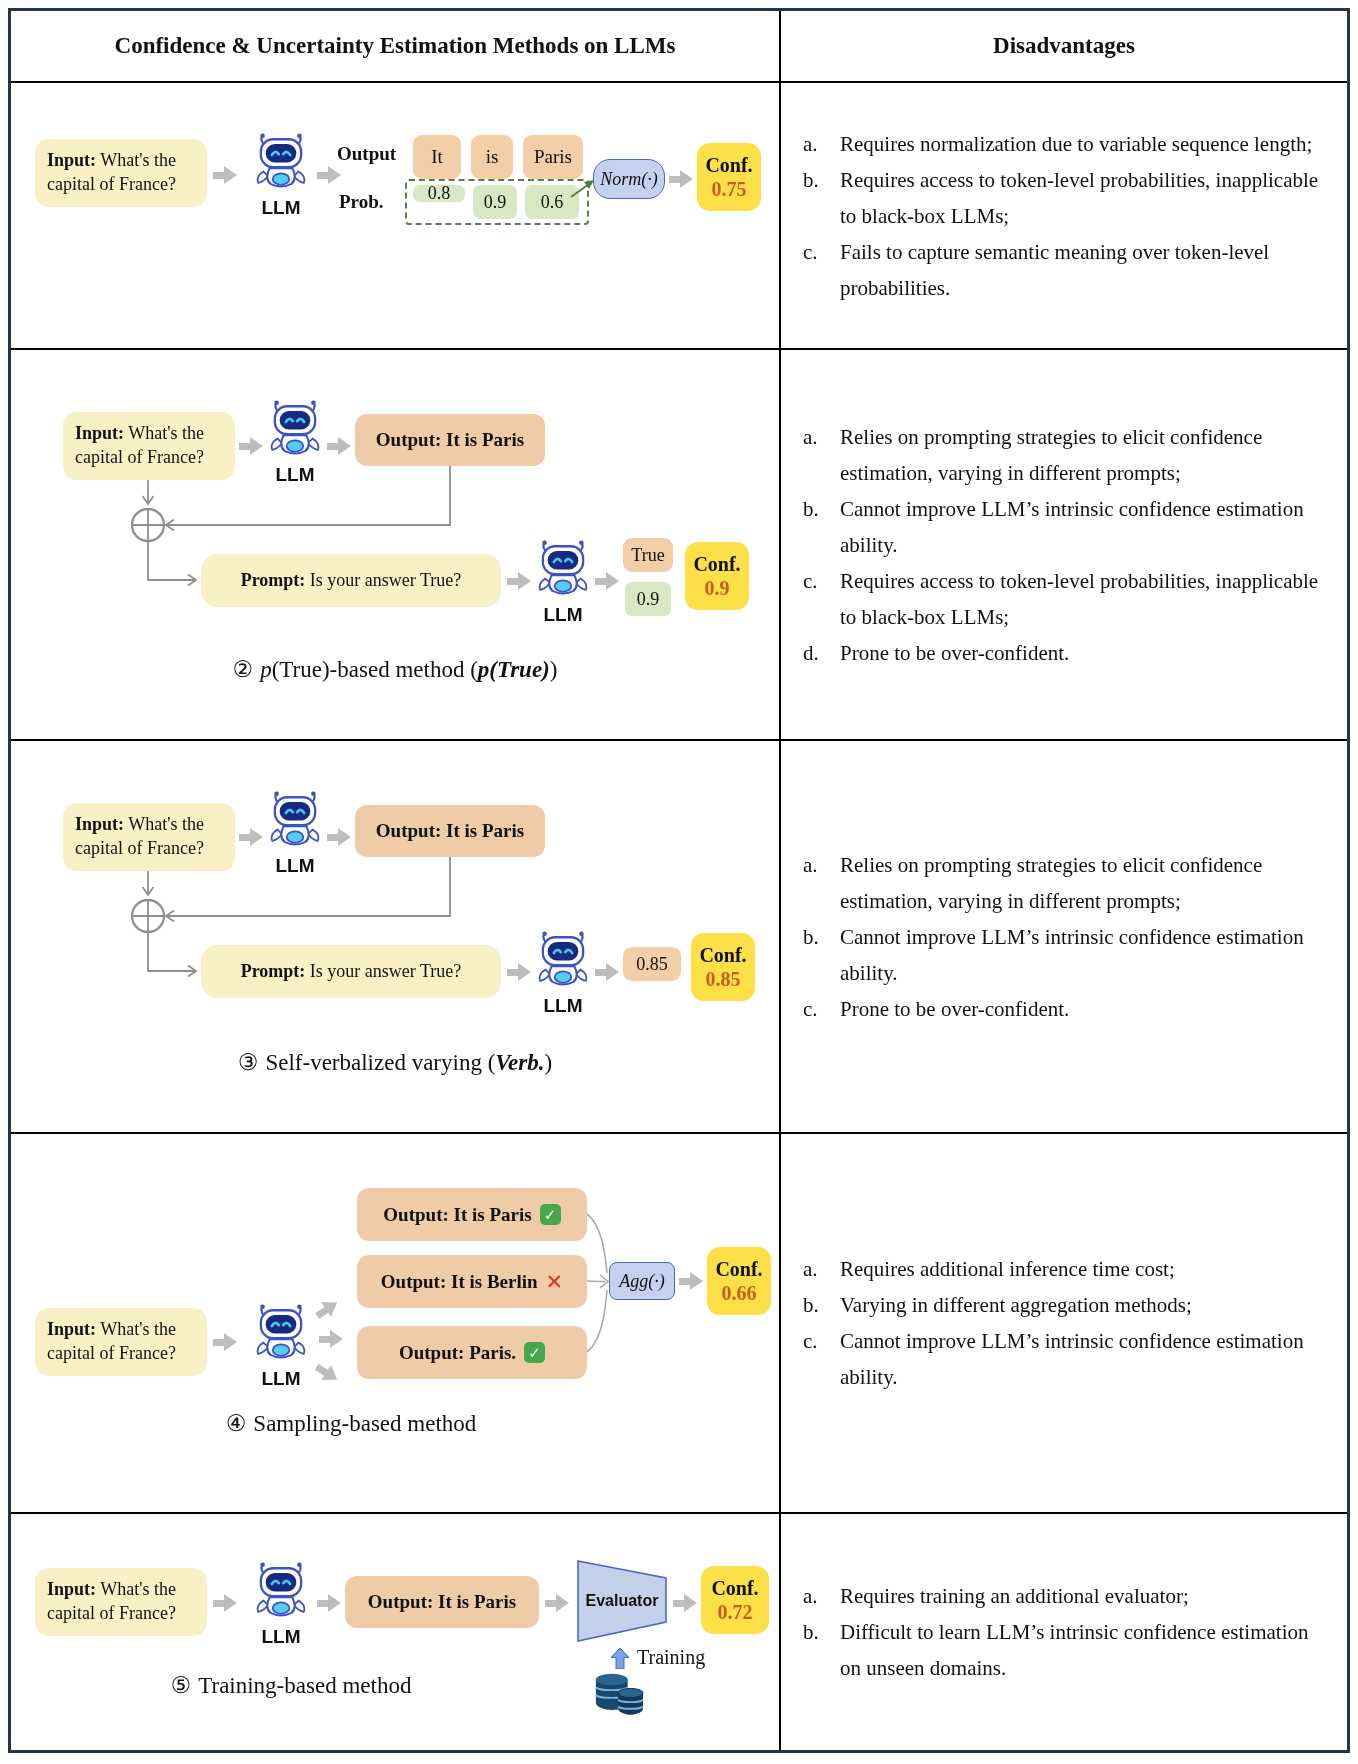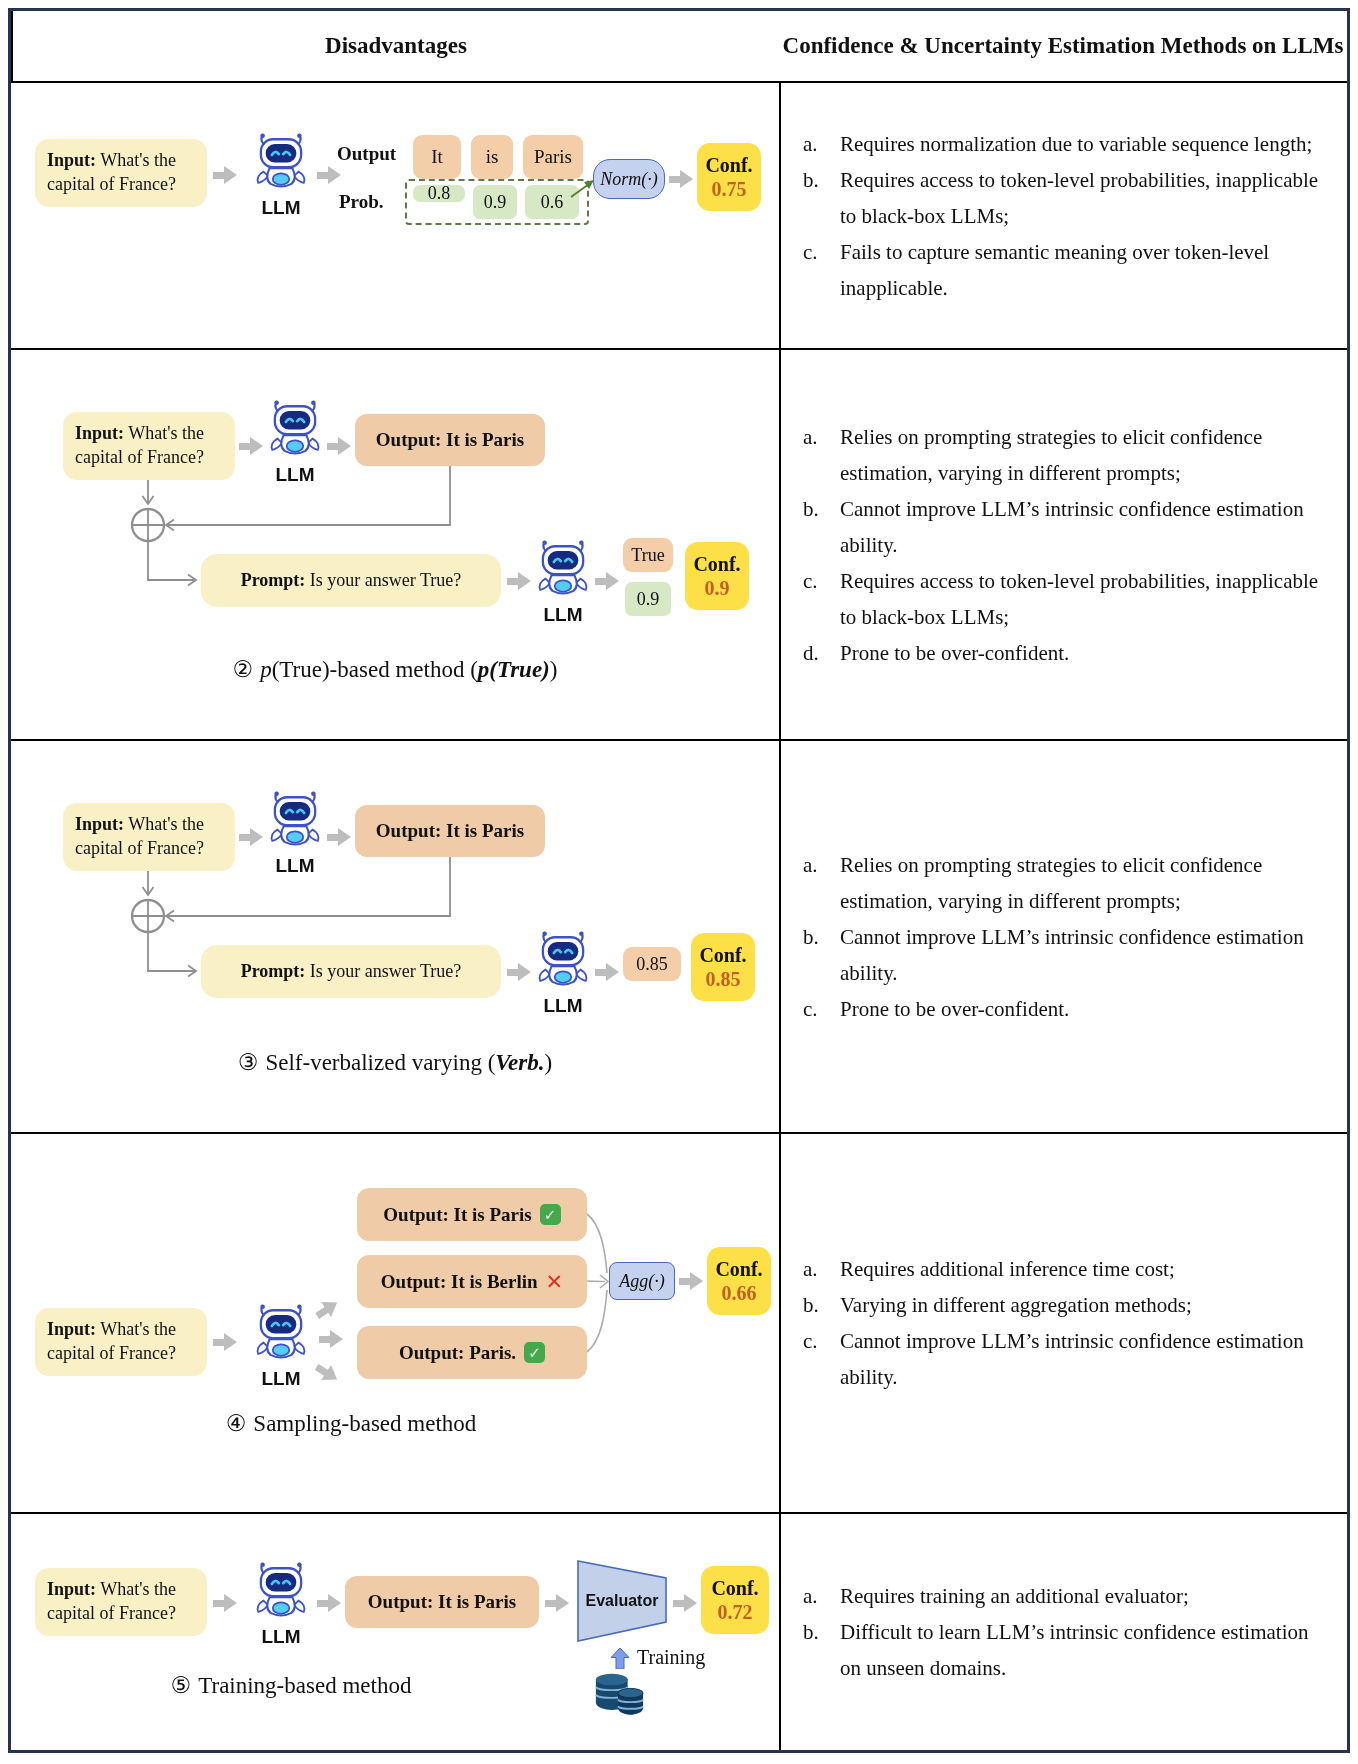--- a/index.html
+++ b/index.html
@@ -91,25 +91,25 @@
     </g>
     <g id="uparrow-shape">
       <path d="M9 0 L18 9.5 H13 V21 H5 V9.5 H0 Z" fill="#7D9EE8" stroke="#4A69BD" stroke-width="1"></path>
     </g>
   </defs>
 </svg>
 
 <div class="page">
   <div class="table">
 
+    <div class="cell hdr">
+      <span>Confidence &amp; Uncertainty Estimation Methods on LLMs</span>
+    </div>
     <div class="cell right hdr">
       <span>Disadvantages</span>
-    </div>
-    <div class="cell hdr">
-      <span>Confidence &amp; Uncertainty Estimation Methods on LLMs</span>
     </div>
 
     <div class="cell rule">
       <div class="abs input-box" style="left:24px;top:56px;width:172px;">
         <b>Input:</b>
         <span>What's the capital of France?</span>
       </div>
       <span class="ba" style="left:202px;top:83px;"></span>
       <svg class="robot" style="left:242px;top:46px;" viewBox="0 0 64 66">
           <use href="#robot-shape"></use>
@@ -141,21 +141,21 @@
         <div class="dis-item">
             <span>a.</span>
             <span>Requires normalization due to variable sequence length;</span>
           </div>
         <div class="dis-item">
             <span>b.</span>
             <span>Requires access to token-level probabilities, inapplicable to black-box LLMs;</span>
           </div>
         <div class="dis-item">
             <span>c.</span>
-            <span>Fails to capture semantic meaning over token-level inapplicable.</span>
+            <span>Fails to capture semantic meaning over token-level probabilities.</span>
           </div>
       </div>
     </div>
 
     <div class="cell rule">
       <svg class="lines" width="768" height="391">
         <path d="M137 130 V152" stroke="#8F8F8F" stroke-width="1.8" fill="none"></path>
         <path d="M131.5 146 L137 154 L142.5 146" stroke="#8F8F8F" stroke-width="1.8" fill="none"></path>
         <circle cx="137" cy="175" r="16" stroke="#8F8F8F" stroke-width="2.3" fill="none"></circle>
         <path d="M121 175 H153 M137 159 V191" stroke="#8F8F8F" stroke-width="1.8" fill="none"></path>

